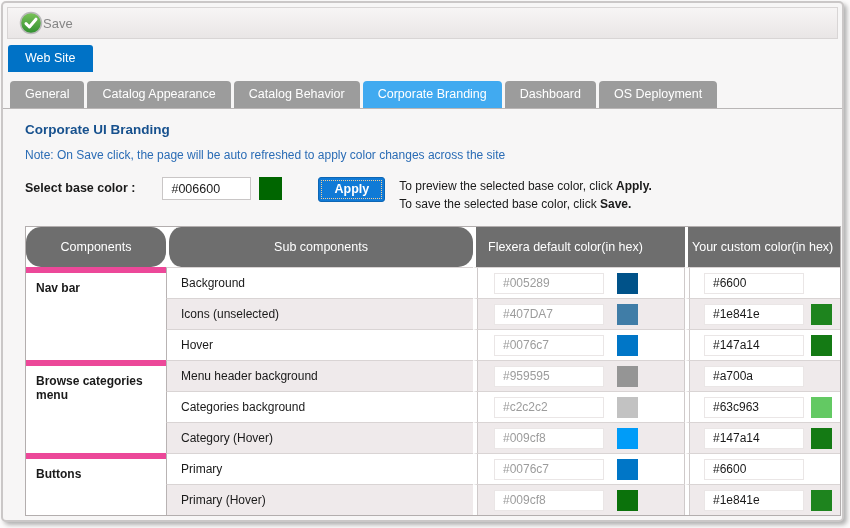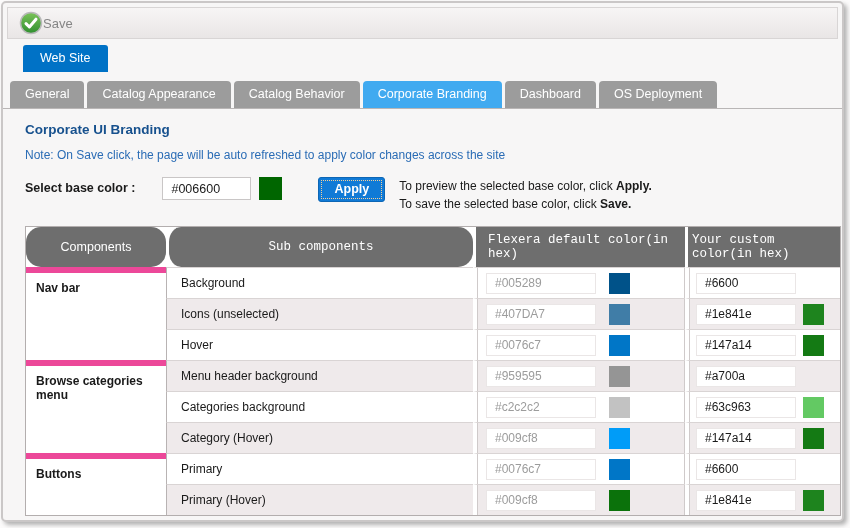--- a/index.html
+++ b/index.html
@@ -7,21 +7,21 @@
               font-family:"Liberation Sans", sans-serif; }
   .window { position:absolute; left:1px; top:1px; width:843px; height:521px;
             border:2px solid #cac7c7; border-radius:5px; background:#f7f6f6;
             box-shadow:3px 3px 4px rgba(120,120,120,.55); overflow:hidden; }
   
   .toolbar { margin:4px 4px 0 4px; height:32px; border:1px solid #d8d5d5;
              background:linear-gradient(#f7f5f5,#e9e6e6); display:flex; align-items:center; }
   .save-btn { display:flex; align-items:center; height:100%; padding:0 14px 0 11px; cursor:pointer; }
   .save-btn span.lbl { color:#858585; font-size:13px; }
   
-  .site-tab-row { margin-top:6px; padding-left:20px; }
+  .site-tab-row { margin-top:6px; padding-left:5px; }
   .site-tab { display:inline-block; background:#0072c6; color:#fff; font-size:12.5px;
               padding:6px 17px 7px; border-radius:3px 3px 0 0; cursor:pointer; }
   
   .tabs { display:flex; gap:3px; padding-left:7px; margin-top:9px; border-bottom:1px solid #b9b6b6; }
   .tab { background:#9c9c9c; color:#fff; font-size:12.5px; padding:6px 15px 7px;
          border-radius:4px 4px 0 0; cursor:pointer; white-space:nowrap; }
   .tab.active { background:#41aaf0; }
   
   .content { padding:13px 0 0 22px; }
   .page-title { color:#17518e; font-size:13.5px; font-weight:bold; margin-bottom:11px; }
@@ -38,31 +38,31 @@
   .hints { margin-left:14px; font-size:12px; color:#1a1a1a; line-height:1.5; }
   .hints b { font-weight:bold; }
   
   table.brand { margin-top:13px; border-collapse:separate; border-spacing:0; table-layout:fixed;
                 width:814px; border:1px solid #b3aeae; background:#fff; }
   col.c1{width:140px;} col.c2{width:307px;} col.c3{width:212px;} col.c4{width:155px;}
   th { background:#6e6e6e; color:#fff; font-weight:normal; font-size:12.5px; height:40px; }
   th.ctr { text-align:center;border-radius:15px; }
   th.lft { text-align:left; padding-left:12px; }
   th.lft2 { text-align:left; padding-left:4px; }
-  th + th { border-left:3px solid #fff;font-family:Liberation Mono, monospace; }
+  th + th { border-left:3px solid #fff; }
   td { height:31px; font-size:12px; color:#1a1a1a; vertical-align:middle; }
   td.comp { background:#fff; vertical-align:top; padding:8px 4px 0 10px; font-weight:bold;
             border-top:6px solid #ec4899; }
   td.sub { padding-left:14px; border-left:1px solid #b8b3b3; border-top:1px solid #d9d4d4; }
   td.cdef { border-top:1px solid #d9d4d4; border-left:4px solid #fff;
             box-shadow:inset 1px 0 0 #cfcaca, inset -1px 0 0 #cfcaca; }
   td.ccus { border-top:1px solid #d9d4d4; border-left:4px solid #fff;
             box-shadow:inset 1px 0 0 #cfcaca; }
   tr.alt td.sub, tr.alt td.cdef, tr.alt td.ccus { background:#efeaeb; }
-  .cellflex { display:flex; align-items:center; }
+  .cellflex { display:flex; align-items:center;padding-left:8px; }
   .hexbox { height:21px; background:#fff; display:flex; align-items:center;
             padding-left:8px; font-size:12px; border:1px solid #eae6e6; }
   .hexbox.def { width:110px; margin-left:9px; color:#9c9c9c; }
   .hexbox.cus { width:100px; margin-left:7px; color:#1a1a1a; }
   .swatch { width:21px; height:21px; flex:none; }
   .swatch.def { margin-left:13px; }
   .swatch.cus { margin-left:7px; }
 </style>
 </head>
 <body>

